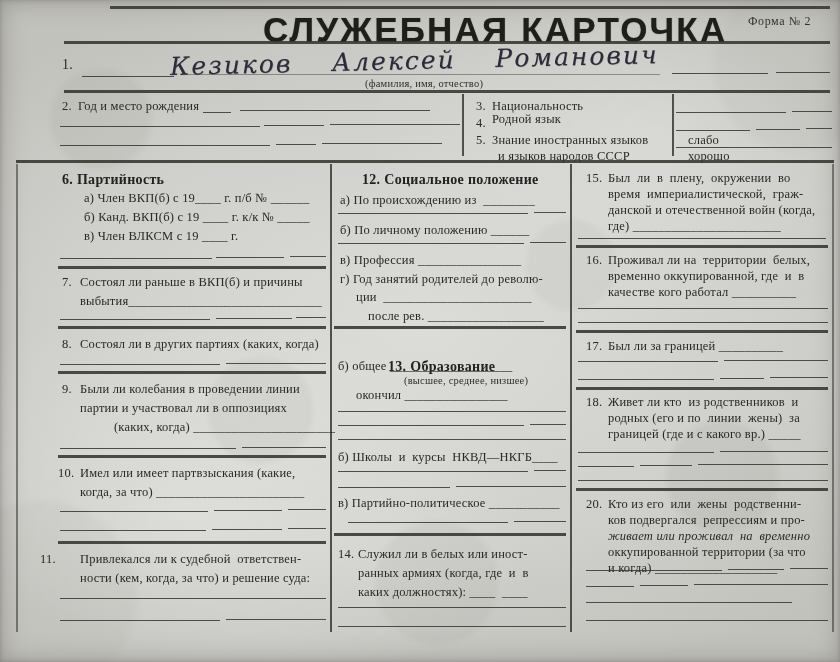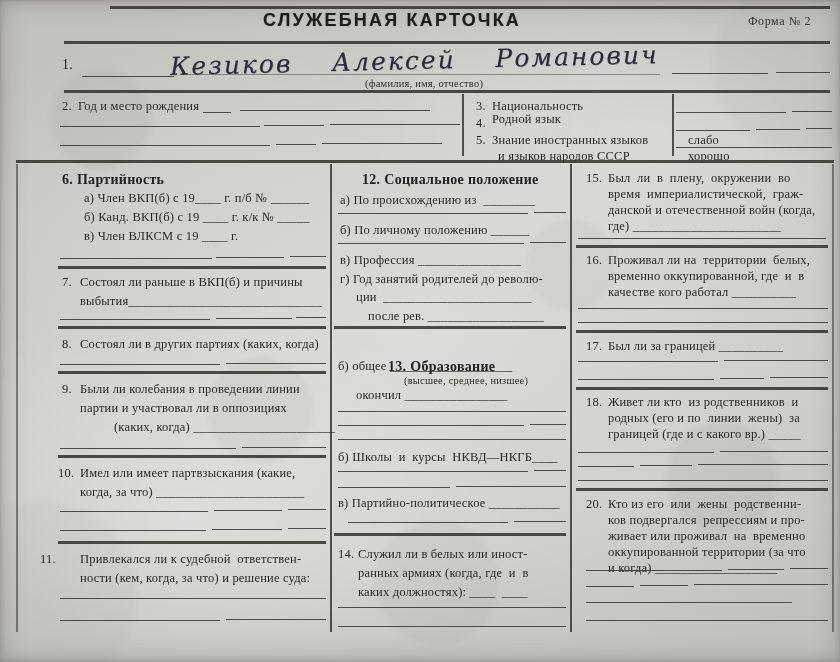--- a/index.html
+++ b/index.html
@@ -74,21 +74,21 @@
     font-size: 12.5px;
     line-height: 1;
     letter-spacing: .2px;
     color: #2a2a24;
   }
 
   .title {
     position: absolute;
     font-family: "Liberation Sans", "DejaVu Sans", sans-serif;
     font-weight: bold;
-    font-size: 18px;
+    font-size: 35px;
     letter-spacing: 2.2px;
     color: #1f1f1a;
     white-space: pre;
     text-shadow: 0 0 1px rgba(40,40,34,.5);
   }
   .formno {
     position: absolute;
     font-size: 12px;
     letter-spacing: .6px;
     color: #33332d;
@@ -352,21 +352,21 @@
     <div class="rule" style="left:720px; top:451px; width:108px;"></div>
     <div class="rule" style="left:578px; top:466px; width:56px;"></div>
     <div class="rule" style="left:640px; top:465px; width:52px;"></div>
     <div class="rule" style="left:698px; top:464px; width:130px;"></div>
     <div class="rule" style="left:578px; top:480px; width:250px;"></div>
     <div class="rule heavy" style="left:576px; top:488px; width:252px;"></div>
 
     <div class="t" style="left:586px; top:498px;">20.</div>
     <div class="t" style="left:608px; top:498px;">Кто из его  или  жены  родственни-</div>
     <div class="t" style="left:608px; top:514px;">ков подвергался  репрессиям и про-</div>
-    <div class="t" style="left:608px; top:530px;">живает или проживал  на  временно</div>
+    <div class="t" style="left:608px; top:530px;font-style:italic;">живает или проживал  на  временно</div>
     <div class="t" style="left:608px; top:546px;">оккупированной территории (за что</div>
     <div class="t" style="left:608px; top:562px;">и когда) ___________________</div>
 
     <div class="rule" style="left:586px; top:570px; width:136px;"></div>
     <div class="rule" style="left:728px; top:569px; width:56px;"></div>
     <div class="rule" style="left:790px; top:568px; width:38px;"></div>
     <div class="rule" style="left:586px; top:586px; width:48px;"></div>
     <div class="rule" style="left:640px; top:585px; width:48px;"></div>
     <div class="rule" style="left:694px; top:584px; width:134px;"></div>
     <div class="rule" style="left:586px; top:602px; width:206px;"></div>

